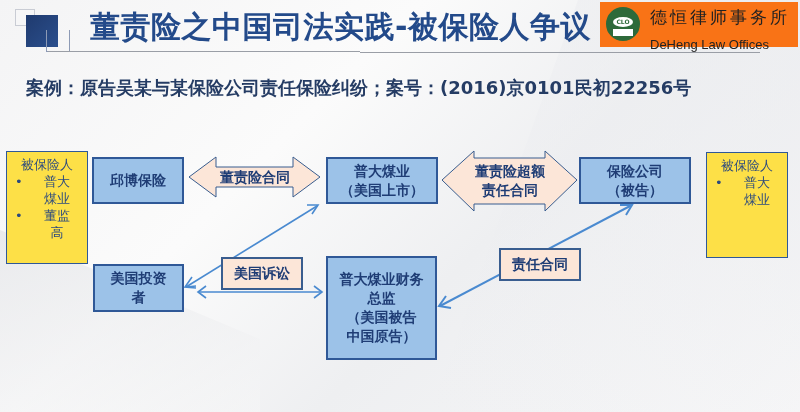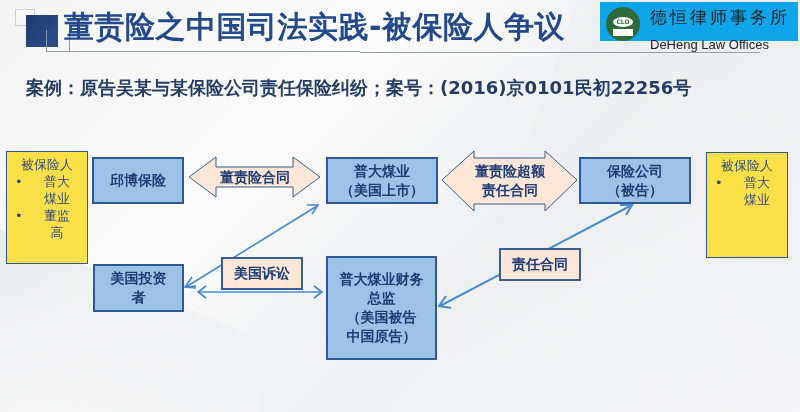--- a/index.html
+++ b/index.html
@@ -10,25 +10,25 @@
     }
     .facet1 { position:absolute; left:0; top:230px; width:260px; height:182px;
       background: linear-gradient(160deg, rgba(230,231,234,0.8), rgba(250,250,250,0.3)); clip-path: polygon(0 0, 100% 60%, 100% 100%, 0 100%); }
     .facet2 { position:absolute; left:430px; top:0; width:370px; height:412px;
       background: linear-gradient(200deg, rgba(236,237,240,0.7), rgba(255,255,255,0)); clip-path: polygon(40% 0, 100% 0, 100% 100%, 0 100%); }
 
     .title-deco-outline { position:absolute; left:15px; top:9px; width:18px; height:15px; border:1px solid #c9ccd4; background:#f6f6f7; }
     .title-deco-square { position:absolute; left:26px; top:15px; width:32px; height:32px;
       background: linear-gradient(135deg, #1f3a6e, #2b4f8d); }
     .title-deco-outline2 { position:absolute; left:46px; top:30px; width:22px; height:21px; border:1px solid #8d9ab5; border-top:none; border-left:1px solid #8d9ab5; }
-    .title-text { position:absolute; left:64px; top:7px; font-size:30px; font-weight:bold; color:#234a8a; letter-spacing:0.5px; white-space:nowrap; }
+    .title-text { position:absolute; left:90px; top:7px; font-size:30px; font-weight:bold; color:#234a8a; letter-spacing:0.5px; white-space:nowrap; }
     .title-rule { position:absolute; left:48px; top:51px; width:312px; height:1px; background:#9a9ea6; }
     .title-rule2 { position:absolute; left:360px; top:52px; width:400px; height:1px; background:#9a9ea6; }
 
-    .logo { position:absolute; left:600px; top:2px; width:198px; height:39px; background:#0ea5e9; }
+    .logo { position:absolute; left:600px; top:2px; width:198px; height:45px; background:#f97316; }
     .logo-emblem { position:absolute; left:6px; top:5px; width:34px; height:34px; border-radius:50%;
       background:#2e6a3a; border:2px solid #2e6a3a; box-sizing:border-box; }
     .logo-emblem-inner { position:absolute; left:5px; top:8px; width:20px; height:10px; border-radius:50%; background:#fff; color:#2e6a3a;
       font-size:6px; font-weight:bold; text-align:center; line-height:10px; }
     .logo-emblem-base { position:absolute; left:5px; top:20px; width:20px; height:7px; background:#fff; }
     .logo-cn { position:absolute; left:50px; top:4px; font-size:17px; color:#222; letter-spacing:3px; white-space:nowrap; }
     .logo-en { position:absolute; left:50px; top:35px; font-family:Liberation Sans, sans-serif; font-size:13px; color:#222; white-space:nowrap; }
 
     .case-line { position:absolute; left:26px; top:76px; font-size:18px; font-weight:bold; color:#253c64; white-space:nowrap; }
 

